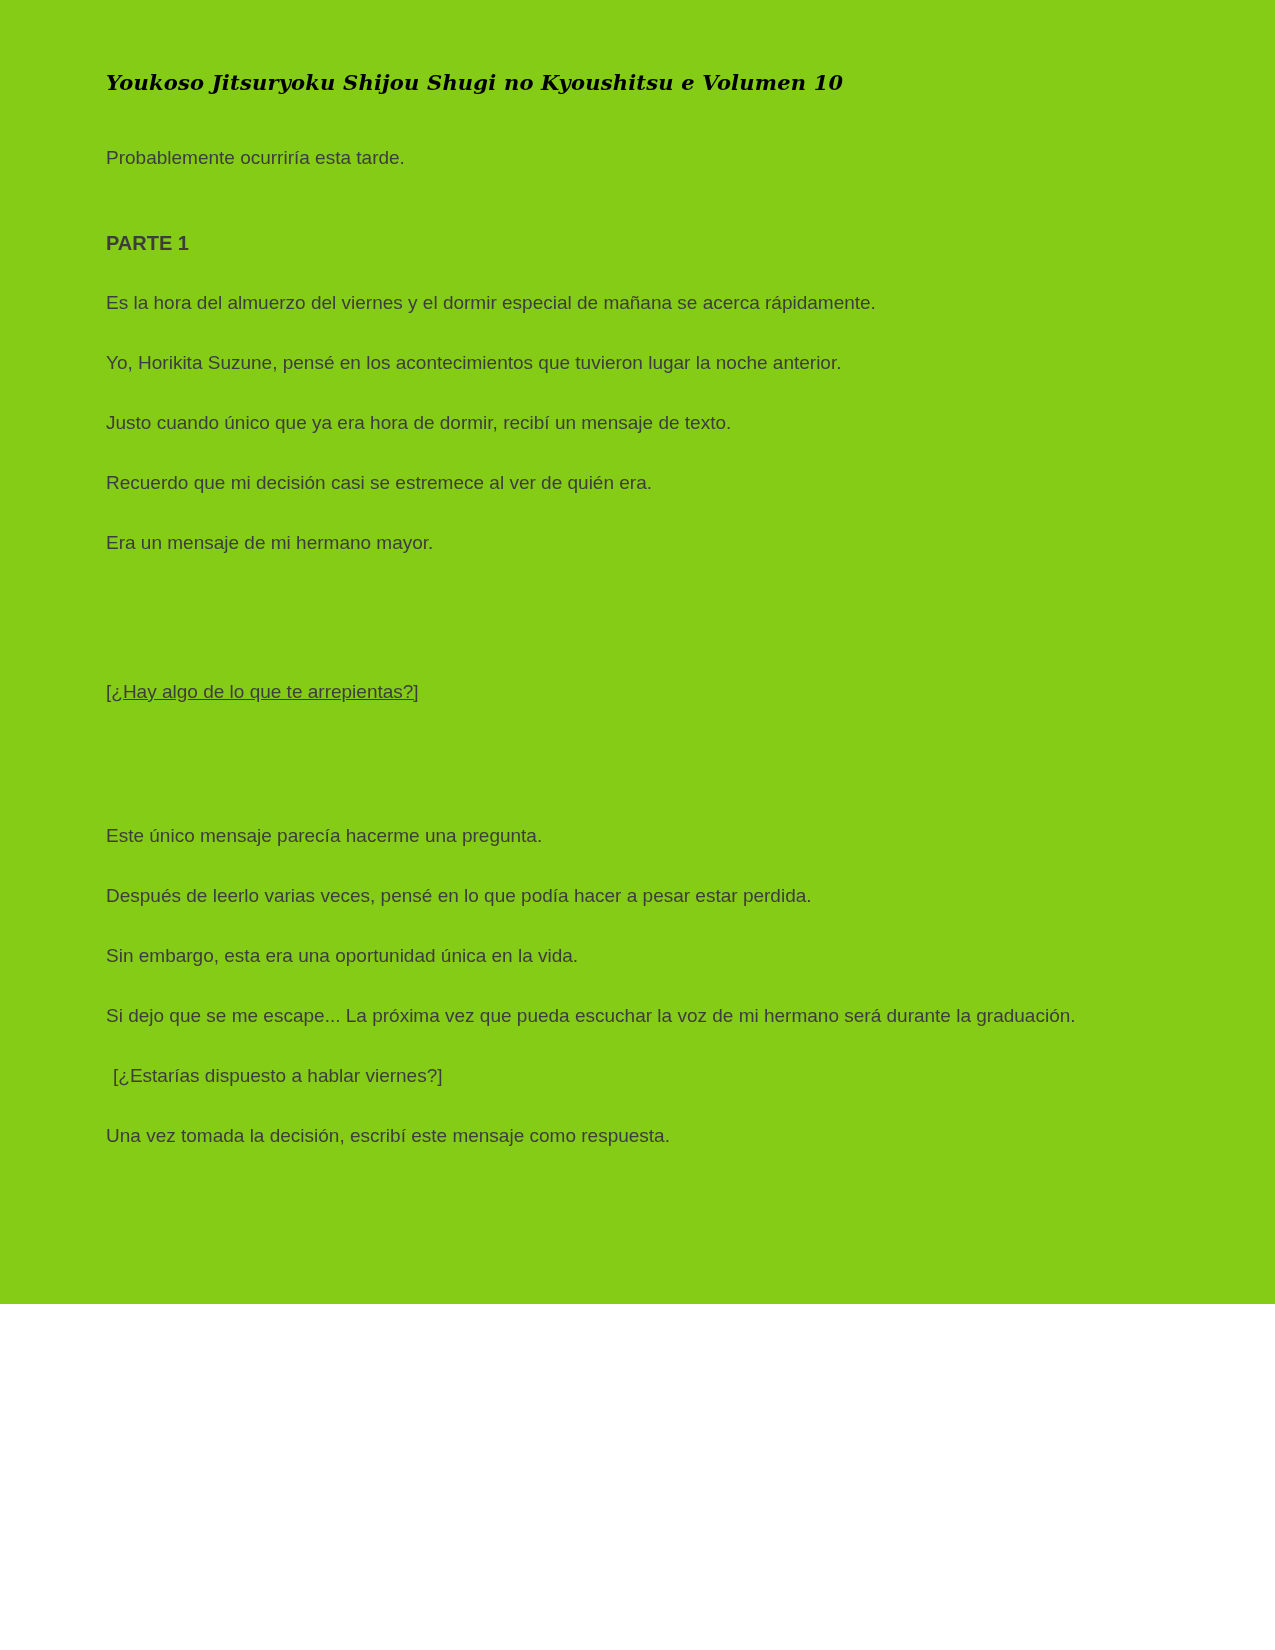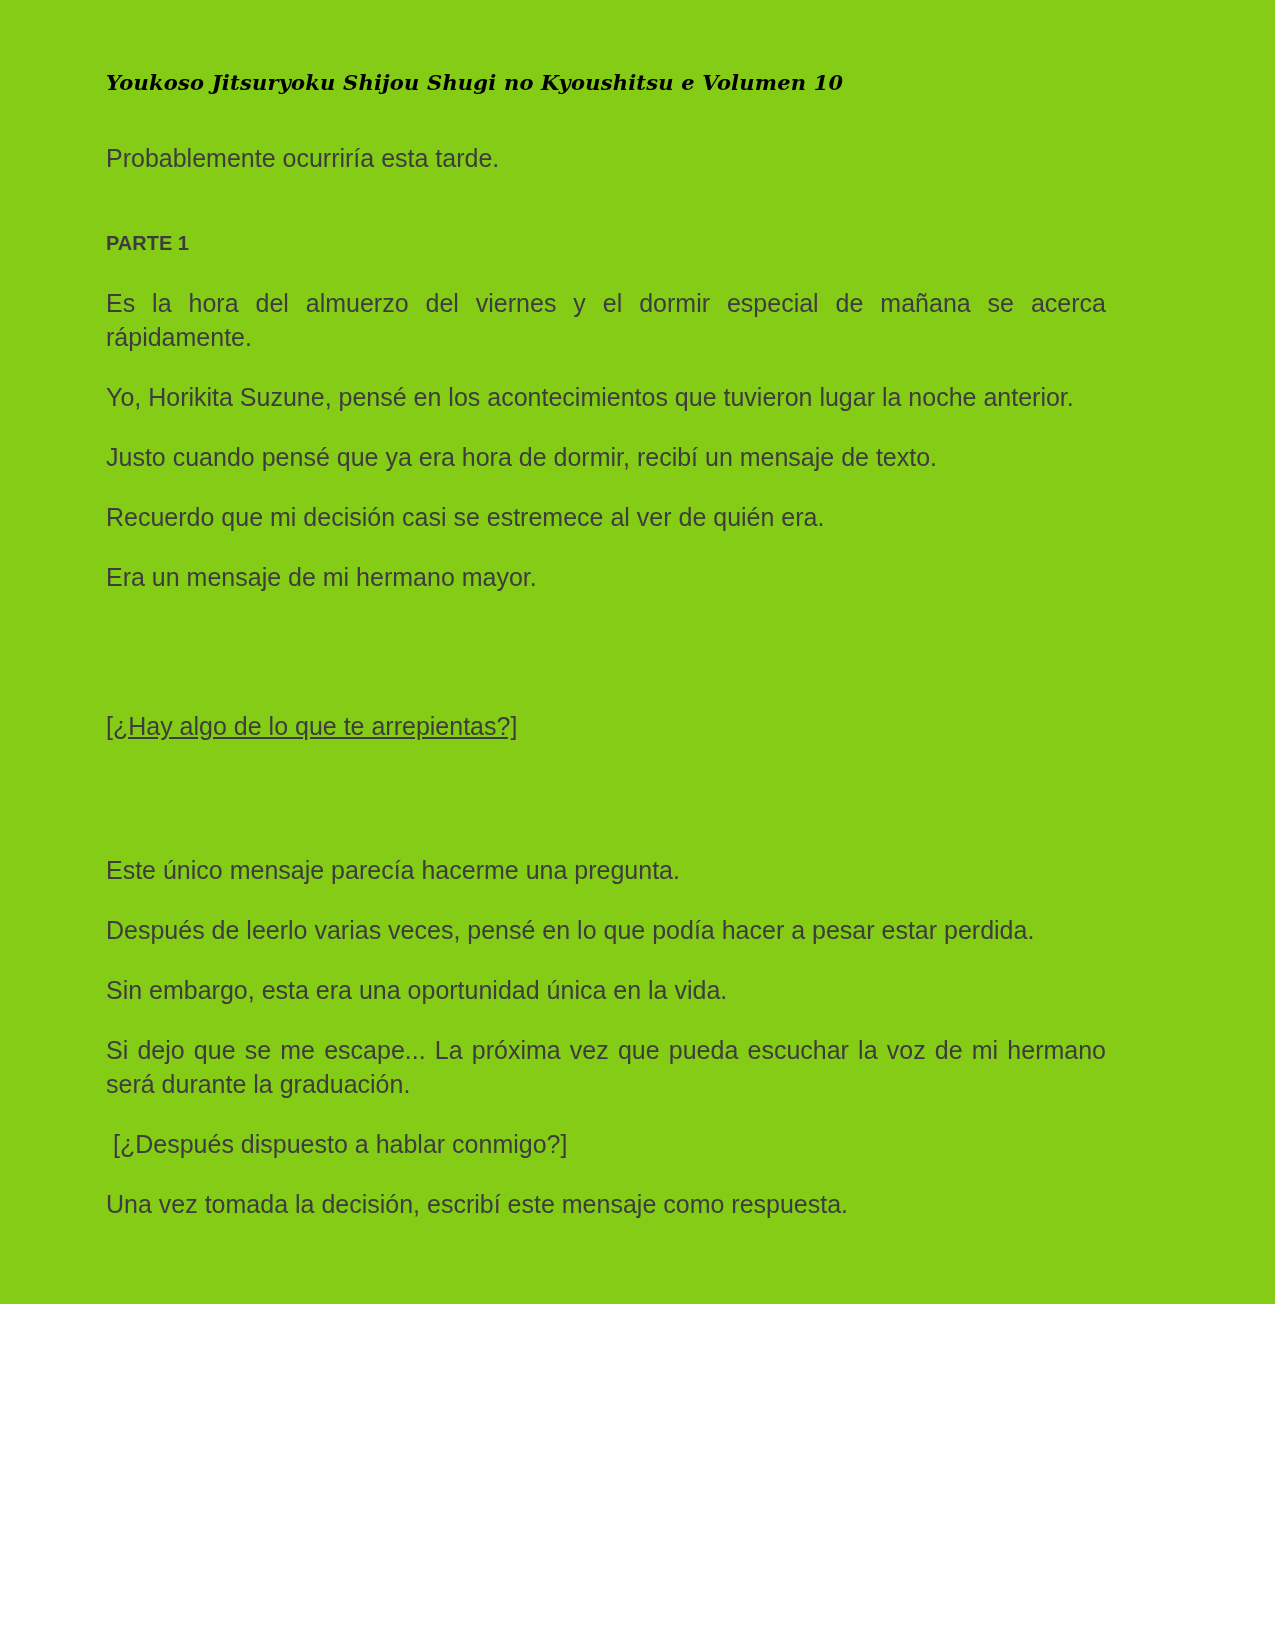--- a/index.html
+++ b/index.html
@@ -35,21 +35,21 @@
     white-space: nowrap;
   }
   .doc-body {
     position: absolute;
     top: 141px;
     left: 106px;
     width: 1000px;
     color: var(--body-text);
   }
   .para {
-    font-size: 25px;
+    font-size: 19px;
     line-height: 34px;
     text-align: justify;
     margin: 0 0 26px 0;
     color: var(--body-text);
   }
   .section-heading {
     font-size: 20px;
     line-height: 34px;
     font-weight: bold;
     margin: 51px 0 26px 0;
@@ -92,38 +92,38 @@
 
   <main class="doc-body">
     <p class="para">Probablemente ocurriría esta tarde.</p>
 
     <h2 class="section-heading">PARTE 1</h2>
 
     <p class="para">Es la hora del almuerzo del viernes y el dormir especial de mañana se acerca rápidamente.</p>
 
     <p class="para">Yo, Horikita Suzune, pensé en los acontecimientos que tuvieron lugar la noche anterior.</p>
 
-    <p class="para">Justo cuando pensé que ya era hora de dormir, recibí un mensaje de texto.</p>
+    <p class="para">Justo cuando único que ya era hora de dormir, recibí un mensaje de texto.</p>
 
     <p class="para">Recuerdo que mi decisión casi se estremece al ver de quién era.</p>
 
     <p class="para">Era un mensaje de mi hermano mayor.</p>
 
 
     <p class="para gap-large">[¿Hay algo de lo que te arrepientas?]</p>
 
     <p class="para gap-large-2">Este único mensaje parecía hacerme una pregunta.</p>
 
     <p class="para">Después de leerlo varias veces, pensé en lo que podía hacer a pesar estar perdida.</p>
 
     <p class="para">Sin embargo, esta era una oportunidad única en la vida.</p>
 
     <p class="para">Si dejo que se me escape... La próxima vez que pueda escuchar la voz de mi hermano será durante la graduación.</p>
 
-    <p class="para indent-space">[¿Después dispuesto a hablar conmigo?]</p>
+    <p class="para indent-space">[¿Estarías dispuesto a hablar viernes?]</p>
 
     <p class="para">Una vez tomada la decisión, escribí este mensaje como respuesta.</p>
   </main>
 
   <footer class="page-footer">
     <div class="footer-rule"></div>
     <div class="footer-row">
       <span>Gladheim Translations</span>
       <span>Página 4</span>
     </div>

